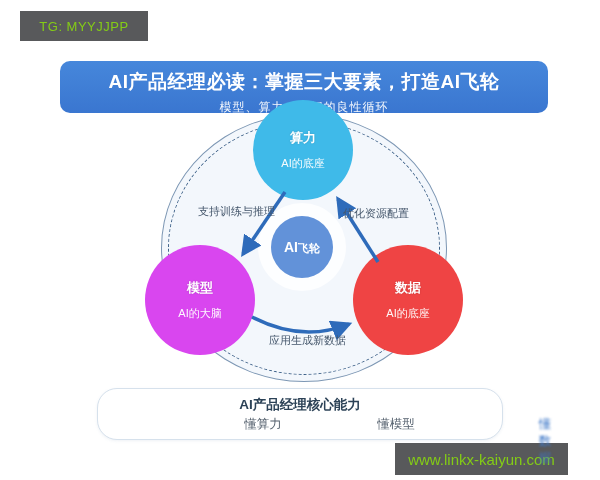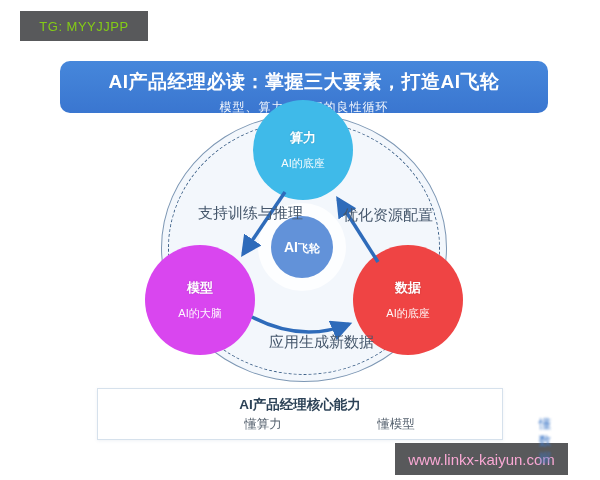--- a/index.html
+++ b/index.html
@@ -9,21 +9,21 @@
     font-family:"Liberation Sans","DejaVu Sans",sans-serif;
   }
   
   .tg-banner{
     position:absolute;left:10px;top:11px;width:128px;height:30px;
     background:#58595b;color:#84cc16;font-size:13px;
     display:flex;align-items:center;justify-content:center;letter-spacing:.5px;margin-left:10px;
   }
   .site-banner{
     position:absolute;left:395px;top:443px;width:173px;height:32px;
-    background:#58595b;color:#f9a8d4;font-size:15px;
+    background:#58595b;color:#84cc16;font-size:15px;
     display:flex;align-items:center;justify-content:center;
   }
   
   .header-banner{
     position:absolute;left:60px;top:61px;width:488px;height:52px;
     background:linear-gradient(180deg,#4687db 0%,#3a76d0 100%);
     border-radius:10px;color:#ffffff;text-align:center;z-index:2;
   }
   .header-title{font-size:19px;font-weight:bold;margin-top:8px;letter-spacing:.5px;}
   .header-subtitle{font-size:12px;margin-top:4px;opacity:.95;letter-spacing:1px;}
@@ -51,29 +51,29 @@
     position:absolute;left:271px;top:216px;width:62px;height:62px;border-radius:50%;
     background:#6292d9;color:#fff;display:flex;flex-direction:row;align-items:center;
     justify-content:center;z-index:3;box-shadow:0 0 0 13px rgba(255,255,255,.8);
   }
   .center-node .l1{font-size:14px;font-weight:bold;}
   .center-node .l2{font-size:11px;font-weight:bold;margin-top:2px;}
   
   .arrows{position:absolute;left:0;top:0;z-index:5;pointer-events:none;}
   
   .flow-label{
-    position:absolute;font-size:15px;color:#44566b;z-index:6;white-space:nowrap;
+    position:absolute;font-size:11px;color:#44566b;z-index:6;white-space:nowrap;
   }
   .flow-1{left:198px;top:204px;}
   .flow-2{left:343px;top:206px;}
   .flow-3{left:269px;top:333px;}
   
   .bottom-card{
     position:absolute;left:97px;top:388px;width:404px;height:50px;
-    background:#ffffff;border:1px solid #d6e1ec;border-radius:0;z-index:2;
+    background:#ffffff;border:1px solid #d6e1ec;border-radius:20px;z-index:2;
     box-shadow:0 1px 3px rgba(120,150,180,.12);
   }
   .card-title{
     position:absolute;left:0;right:0;top:7px;text-align:center;
     font-size:13.5px;font-weight:bold;color:#2c4257;
   }
   .card-item{position:absolute;top:27px;font-size:12.5px;color:#55616e;transform:translateX(-50%);}
   .item-1{left:165px;}
   .item-2{left:298px;}
   .item-3{left:447px;color:#3e78c8;filter:blur(1.1px);}

